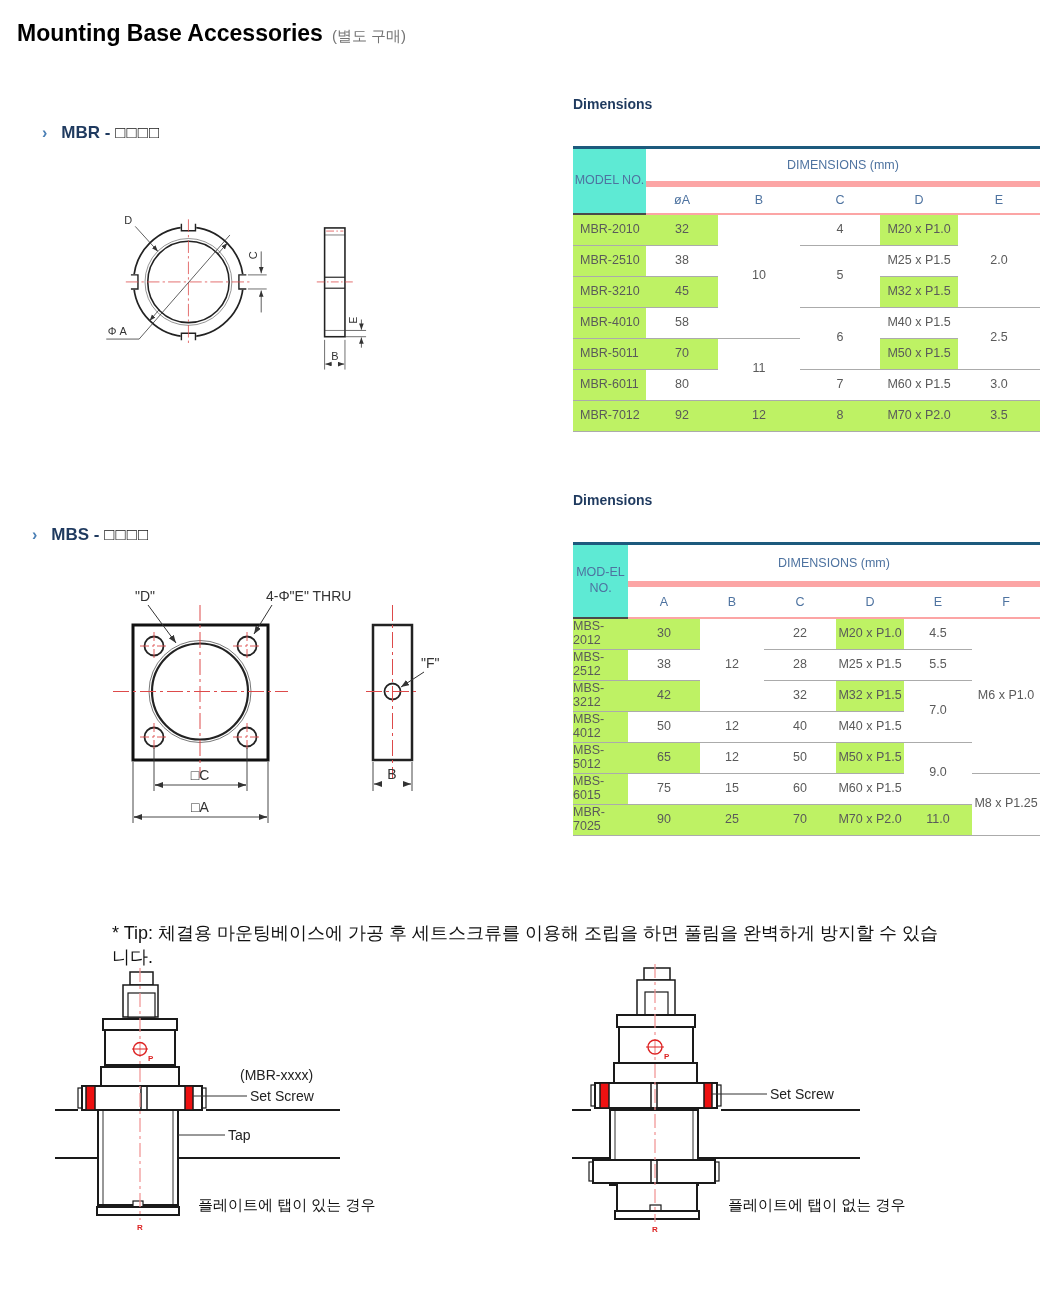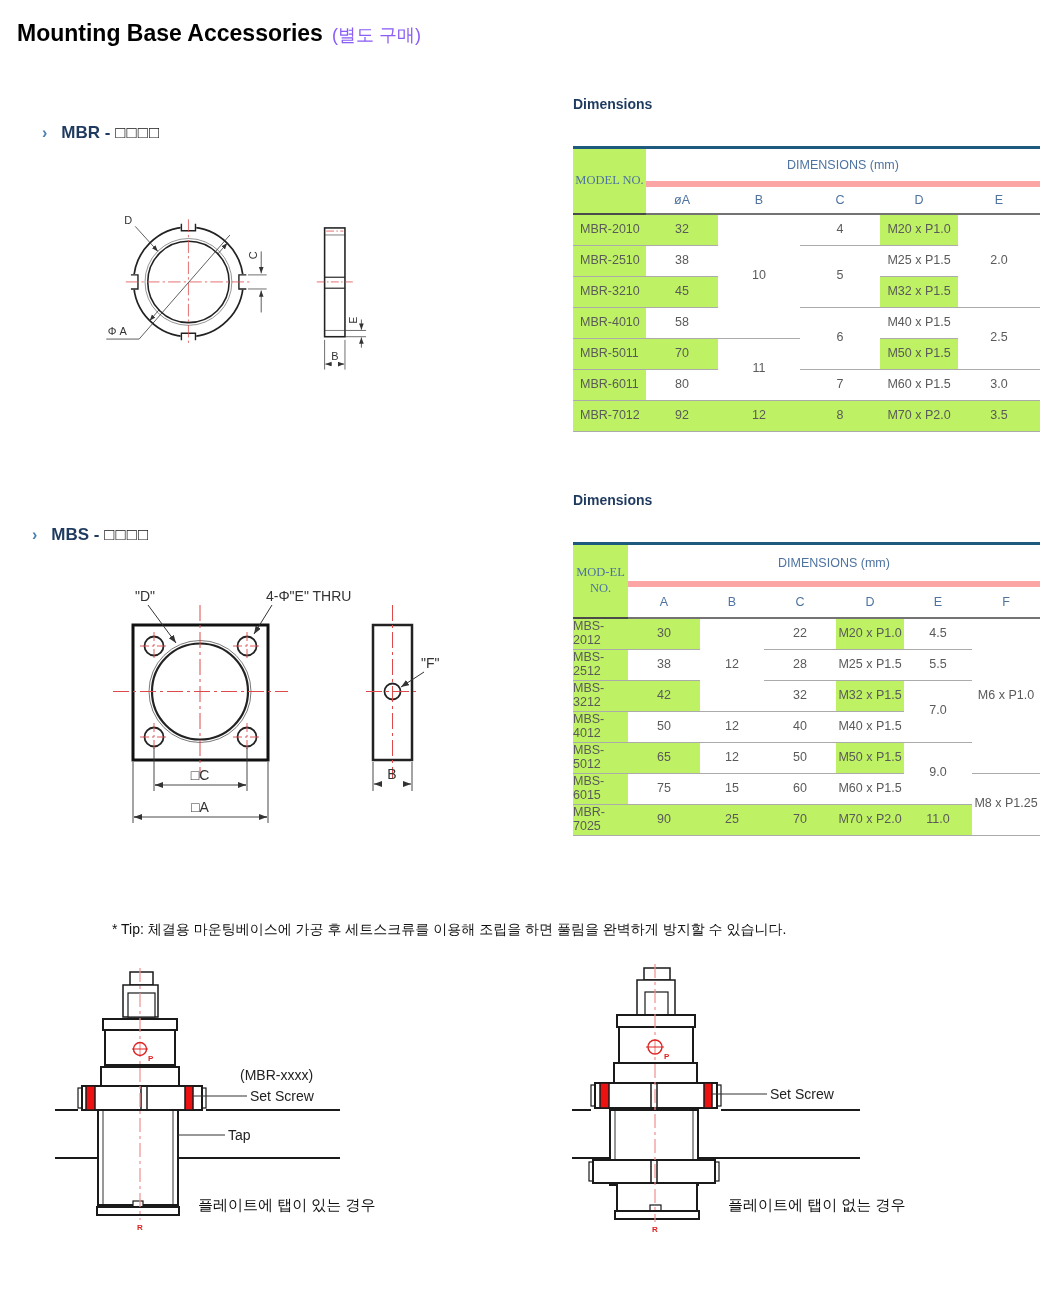--- a/index.html
+++ b/index.html
@@ -1,44 +1,44 @@
 <!DOCTYPE html>
 <html><head>
 <meta charset="utf-8">
 <style>
   html,body{margin:0;padding:0;background:#fff;}
   #canvas{position:relative;width:1056px;height:1300px;background:#fff;overflow:hidden;
           font-family:"Liberation Sans",sans-serif;}
   .abs{position:absolute;}
   
   .page-title{font-size:23px;font-weight:bold;color:#000000;}
-  .page-title-suffix{font-size:18px;font-weight:normal;color:#8b5cf6;margin-left:9px;}
+  .page-title-suffix{font-size:15px;font-weight:normal;color:#737373;margin-left:9px;}
   
   .sec-head{font-size:17px;font-weight:bold;color:#1f3a5f;}
   .sec-chevron{color:#4a7fb5;font-weight:bold;margin-right:14px;font-size:16px;}
   .sec-boxes{color:#141414;letter-spacing:1px;}
   .dim-label{font-size:14px;font-weight:bold;color:#1f3a5f;}
   
   .tbl table{border-collapse:collapse;table-layout:fixed;border-top:3px solid #1d5a7d;
              font-size:12.5px;color:#5a5a5a;}
   .tbl th{font-weight:normal;color:#4e73a0;vertical-align:middle;text-align:center;padding:0;}
-  .tbl th.model{background:#bef264;border-bottom:2px solid #4a4a4a;line-height:1.25;overflow-wrap:break-word;font-family:Liberation Serif, serif;}
+  .tbl th.model{background:#5eead4;border-bottom:2px solid #4a4a4a;line-height:1.25;overflow-wrap:break-word;}
   .tbl th.group{border-bottom:6px solid #fca5a5;}
-  .tbl th.colh{border-bottom:2px solid #737373;}
+  .tbl th.colh{border-bottom:2px solid #fca5a5;}
   .tbl thead tr:first-child{height:36px;}
   .tbl thead tr.cols{height:30px;}
   .mbs thead tr:first-child{height:40px;}
   .mbs thead tr.cols{height:34px;}
   .tbl td{border-bottom:1px solid #ababab;text-align:center;height:30px;padding:0;
           vertical-align:middle;line-height:1.1;overflow-wrap:break-word;}
   .tbl td.g{background:#bef264;}
   .mbr td.model-cell{text-align:left;padding-left:7px;}
   .mbs td.model-cell{text-align:left;}
   
-  .tip-text{font-size:14px;color:#111;}
+  .tip-text{font-size:18px;color:#111;}
   svg text{font-family:"Liberation Sans",sans-serif;}
   .dwg-label{font-size:13px;fill:#333;}
   .dwg-label-lg{font-size:14px;fill:#333;}
   .asm-label{font-size:14px;fill:#222;}
   .asm-caption{font-size:15px;fill:#111;}
   .pr-label{font-size:8px;fill:#dd2222;font-weight:bold;}
 </style>
 </head>
 <body>
 

